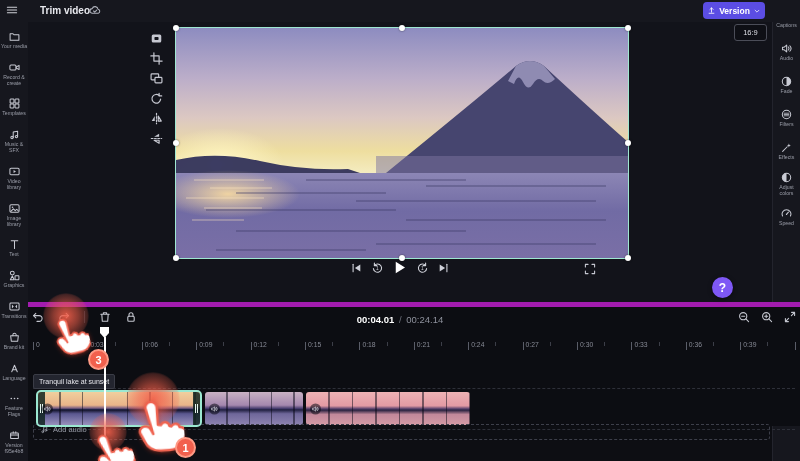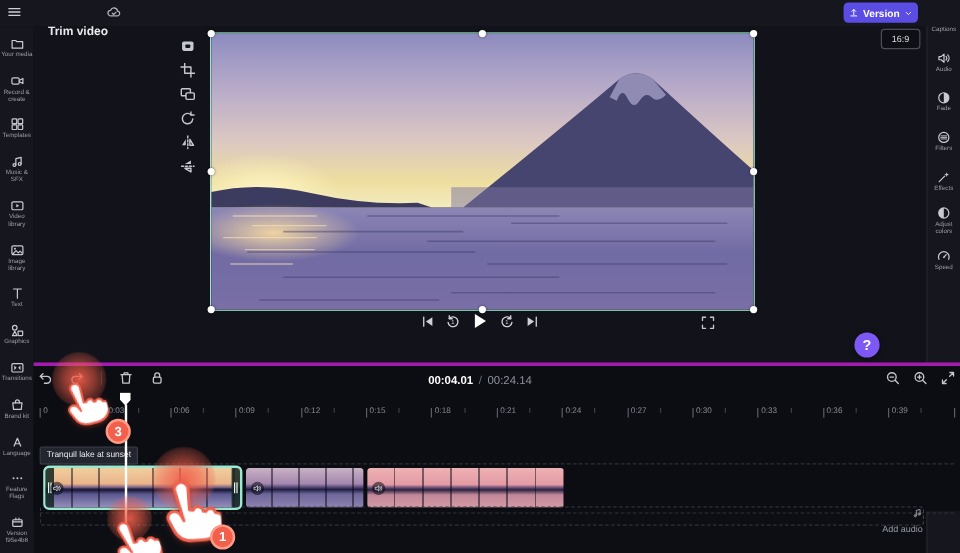--- a/index.html
+++ b/index.html
@@ -1,21 +1,21 @@
 <!DOCTYPE html>
 <html><head>
 <meta charset="utf-8">
 <style>
   html,body{margin:0;padding:0;background:#000;}
   #app{position:relative;width:800px;height:461px;overflow:hidden;background:#0d0e13;
        font-family:"Liberation Sans",sans-serif;color:#e8e9ee;}
   
   .topbar{position:absolute;left:0;top:0;width:800px;height:22px;background:#16171e;z-index:5;}
   .hamburger{position:absolute;left:6px;top:4px;width:14px;height:14px;color:#cfd1d8;}
-  .tb-title{position:absolute;left:40px;top:5px;font-size:10px;font-weight:bold;color:#e8e9ee;margin-top:16px;}
+  .tb-title{position:absolute;left:40px;top:5px;font-size:10px;font-weight:bold;color:#e8e9ee;}
   .cloud{position:absolute;left:89px;top:4px;width:14px;height:14px;color:#aeb1bb;}
   .export-btn{position:absolute;left:703px;top:2px;width:62px;height:17px;border-radius:4px;
        background:#5b4de4;display:flex;align-items:center;justify-content:center;gap:3px;
        font-size:8.5px;font-weight:bold;color:#fff;cursor:pointer;}
   .aspect-badge{position:absolute;left:734px;top:24px;width:31px;height:15px;border:1px solid #4b4d58;
        border-radius:3px;background:rgba(10,10,16,.4);display:flex;align-items:center;justify-content:center;
        font-size:7.5px;color:#dddee5;z-index:5;}
   
   .left-rail{position:absolute;left:0;top:22px;width:28px;height:439px;background:#16171e;
        display:flex;flex-direction:column;padding-top:3px;box-sizing:border-box;z-index:4;}
@@ -39,21 +39,21 @@
        box-shadow:0 0 2px rgba(0,0,0,.6);z-index:3;}
   .transport{position:absolute;left:372px;top:238px;transform:translateX(-50%);display:flex;
        align-items:center;gap:9px;}
   .tp-btn{color:#cfd1d9;cursor:pointer;line-height:0;}
   .fullscreen-btn{position:absolute;left:556px;top:241px;color:#c6c8d1;cursor:pointer;line-height:0;}
   .help-btn{position:absolute;left:684px;top:255px;width:21px;height:21px;border-radius:50%;
        background:#7e58f5;color:#fff;font-size:12px;font-weight:bold;display:flex;align-items:center;
        justify-content:center;cursor:pointer;box-shadow:0 1px 4px rgba(0,0,0,.5);z-index:6;}
   
   .timeline{position:absolute;left:28px;top:302px;width:772px;height:124px;background:#0c0d12;
-       border-top:3px solid #a21caf;box-sizing:border-box;z-index:4;}
+       border-top:5px solid #a21caf;box-sizing:border-box;z-index:4;}
   .tl-toolbar{position:absolute;left:4px;top:4px;display:flex;align-items:center;gap:14px;}
   .tl-btn{color:#c4c6cf;cursor:pointer;line-height:0;}
   .tl-sep{width:1px;height:12px;background:#2b2d36;}
   .tl-time{position:absolute;left:372px;top:7px;transform:translateX(-50%);font-size:9.5px;white-space:nowrap;}
   .t-cur{color:#fff;font-weight:bold;}
   .t-div{color:#6d707b;margin:0 2px;}
   .t-tot{color:#8e919c;}
   .tl-zoom{position:absolute;right:4px;top:4px;display:flex;align-items:center;gap:11px;}
   .ruler{position:absolute;left:0;top:31px;width:772px;height:20px;cursor:pointer;}
   .tick-major{position:absolute;top:4px;width:1px;height:8px;background:#5a5d68;}
@@ -78,22 +78,22 @@
      linear-gradient(180deg,#edb2b4 0%,#e39aa4 42%,#57406c 51%,#2a2240 55%,#c2889a 68%,#d39aa5 100%);}
   .trim-handle{position:absolute;top:0;bottom:0;width:7px;background:rgba(16,36,32,.85);z-index:3;
        display:flex;align-items:center;justify-content:center;gap:1.5px;cursor:ew-resize;}
   .trim-handle.left{left:0;border-radius:3px 0 0 3px;}
   .trim-handle.right{right:0;border-radius:0 3px 3px 0;}
   .trim-handle i{display:block;width:1px;height:9px;background:#e8f6f0;}
   .clip-audio{position:absolute;left:4px;top:50%;transform:translateY(-50%);width:11px;height:11px;
        border-radius:50%;background:rgba(10,10,18,.55);color:#e3e4ea;display:flex;align-items:center;
        justify-content:center;z-index:3;line-height:0;}
   .audio-row{position:absolute;left:5px;top:117px;width:737px;height:16px;border:1px dashed #3d3f4a;
-       border-radius:3px;display:flex;align-items:flex-end;gap:4px;padding-left:6px;box-sizing:border-box;
-       color:#969aa5;font-size:7.5px;cursor:pointer;flex-direction:column;}
+       border-radius:3px;display:flex;align-items:flex-start;gap:4px;padding-left:6px;box-sizing:border-box;
+       color:#969aa5;font-size:7.5px;cursor:pointer;}
   .audio-row .rail-icon{color:#969aa5;}
   
   .playhead-pin{position:absolute;left:100px;top:327px;width:9px;height:11px;background:#fff;
        clip-path:polygon(0 0,100% 0,100% 55%,50% 100%,0 55%);z-index:8;cursor:grab;}
   .playhead-line{position:absolute;left:104px;top:337px;width:1.5px;height:110px;background:#fff;
        z-index:8;pointer-events:none;}
   
   .tut{position:absolute;inset:0;pointer-events:none;z-index:9;}
   .ripple{position:absolute;border-radius:50%;
        background:radial-gradient(circle,rgba(242,95,74,.9) 0%,rgba(242,95,74,.55) 38%,rgba(242,95,74,.22) 66%,rgba(242,95,74,0) 72%);}

